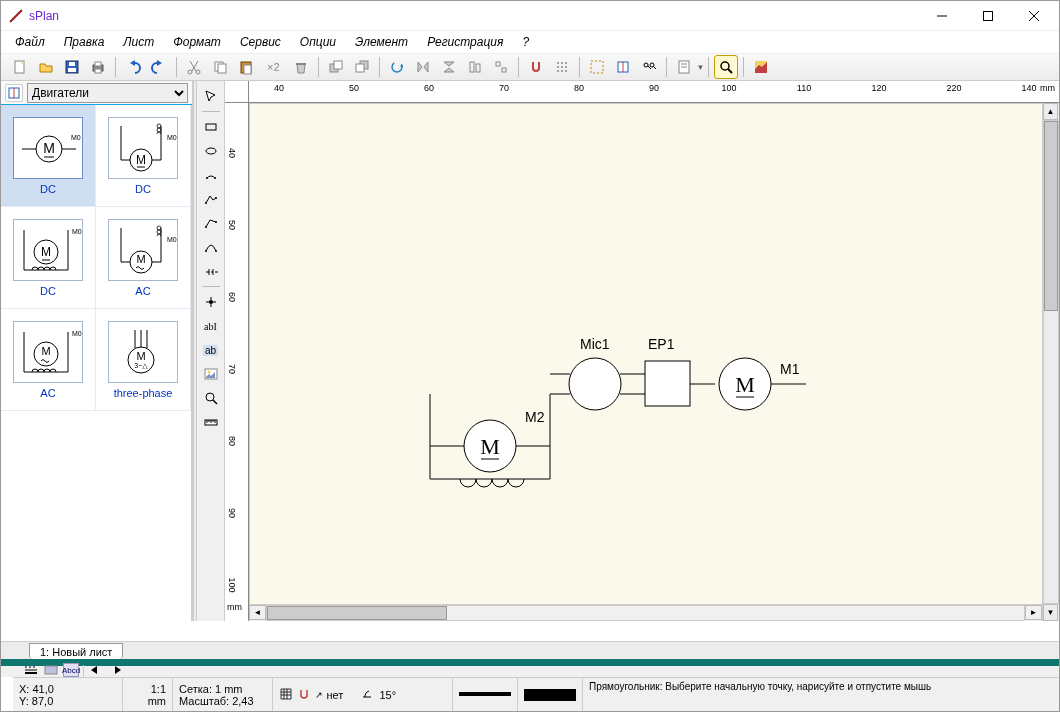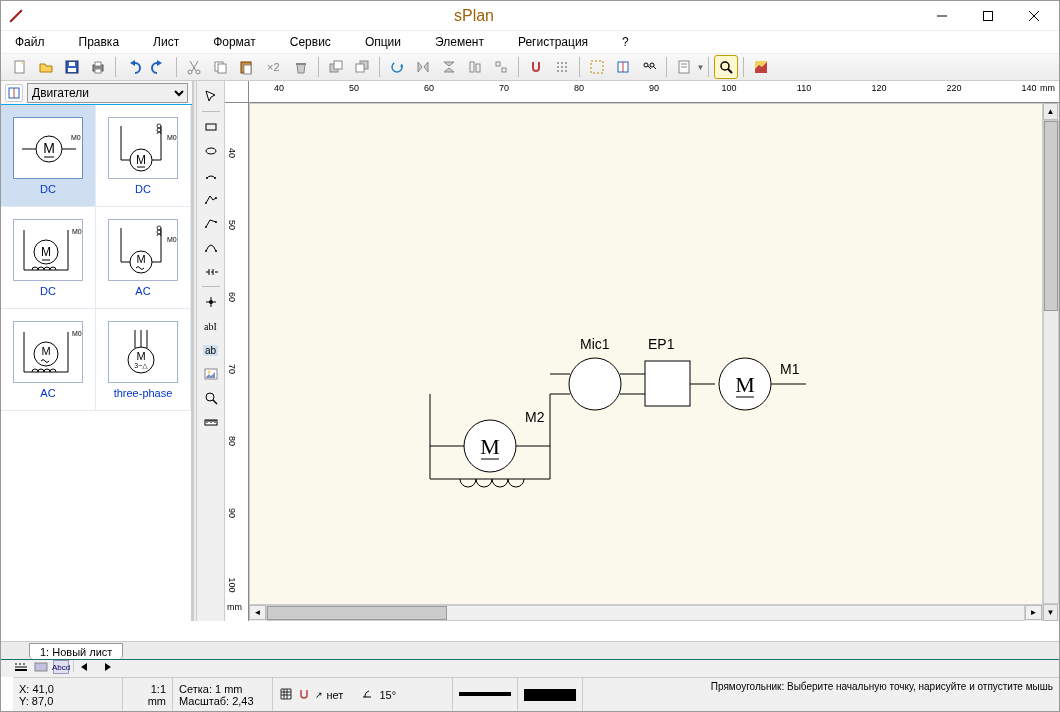--- a/index.html
+++ b/index.html
@@ -1,21 +1,21 @@
 <!DOCTYPE html>
 <html><head>
 <meta charset="utf-8">
 <style>
 * { box-sizing: border-box; margin: 0; padding: 0; }
 body { font-family: "Segoe UI", Tahoma, sans-serif; font-size: 12px; background: #fff; width: 1060px; height: 712px; overflow: hidden; display: flex; flex-direction: column; border: 1px solid #999; }
 .titlebar { height: 30px; display: flex; align-items: center; padding: 0 2px 0 8px; background: #fff; border-bottom: 1px solid #eee; }
 .titlebar .app-icon { width: 14px; height: 14px; margin-right: 6px; }
-.titlebar .title { flex: 1; font-size: 16px; color: #a16207; text-align: center; }
+.titlebar .title { flex: 1; font-size: 12px; color: #6d28d9; }
 .titlebar .win-btn { width: 46px; height: 30px; display: flex; align-items: center; justify-content: center; color: #000; }
-.menubar { height: 22px; display: flex; align-items: center; padding: 0 6px; gap: 18px; background: #fff; }
+.menubar { height: 22px; display: flex; align-items: center; padding: 0 6px; gap: 3px; background: #fff; font-style: italic; }
 .menubar .menu-item { padding: 2px 8px; font-size: 12px; color: #000; }
 .toolbar { height: 28px; display: flex; align-items: center; padding: 0 6px; gap: 0; background: linear-gradient(#f9f9f9,#ececec); border-top: 1px solid #eee; border-bottom: 1px solid #ccc; }
 .tool-btn { width: 24px; height: 24px; display: flex; align-items: center; justify-content: center; border: 1px solid transparent; border-radius: 3px; margin: 0 1px; }
 .tool-sep { width: 1px; height: 20px; background:#bbb; margin: 0 4px; }
 .tool-text { font-size: 11px; color: #888; padding: 0 3px; }
 .middle { flex: 1; display: flex; overflow: hidden; }
 .sidebar { width: 192px; display: flex; flex-direction: column; border-right: 1px solid #ccc; background:#f8f8f8; }
 .sidebar-top { height: 24px; display:flex; align-items:center; padding: 0 4px; gap:4px; border-bottom:1px solid #0ea5e9; }
 .sidebar-top .ic { width:18px;height:18px;display:flex;align-items:center;justify-content:center;border:1px solid #ccc;background:#fff;border-radius:2px;}
 .sidebar-top select { flex:1; height:20px; font-size:12px; border:1px solid #999; }
@@ -39,26 +39,26 @@
 .canvas-row{flex:1;display:flex;overflow:hidden;}
 .canvas-inner{flex:1;position:relative;overflow:hidden;}
 .canvas{position:absolute;left:0;top:0;width:810px;height:560px;background:#fbf8ec;border:1px solid #ccc;box-shadow: 4px 4px 0 #ddd;}
 .canvas svg{position:absolute;left:0;top:0;}
 .hscroll{height:17px;display:flex;background:#ececec;border-top:1px solid #ccc;}
 .hscroll .scroll-btn{width:17px;height:15px;background:#f0f0f0;border:1px solid #bbb;display:flex;align-items:center;justify-content:center;font-size:8px;}
 .hscroll .track{flex:1;background:#f0f0f0;border:1px solid #ccc;position:relative;}
 .hscroll .thumb{position:absolute;top:0;left:0;height:100%;width:180px;background:#ccc;border:1px solid #999;}
 .sheet-tabs{height:18px;display:flex;align-items:flex-end;background:#ececec;padding-left:28px;border-top:1px solid #ccc;margin-top:20px;}
 .sheet-tab{height:16px;padding:0 10px;background:#fff;border:1px solid #999;border-bottom:none;border-radius:0 0 4px 4px;font-size:11px;display:flex;align-items:center;}
-.bottombar{height:18px;background:#f0f0f0;border-top:1px solid #0f766e;display:flex;align-items:flex-start;padding:0 12px;gap:4px;font-size:11px;}
+.bottombar{height:18px;background:#f0f0f0;border-top:7px solid #0f766e;display:flex;align-items:flex-end;padding:0 22px;gap:4px;font-size:11px;}
 .bottombar .icon-sm{width:16px;height:14px;display:flex;align-items:center;justify-content:center;}
 .statusbar{height:34px;background:#f0f0f0;border-top:1px solid #ccc;display:flex;font-size:11px;margin-left:12px;}
 .status-cell{border-right:1px solid #ccc;padding:2px 6px;display:flex;flex-direction:column;justify-content:center;}
 .status-cell .row{display:flex;align-items:center;gap:4px;}
-.status-hint{flex:1;padding:2px 6px;font-size:10px;line-height:1.3;display:flex;justify-content:flex-end;}
+.status-hint{flex:1;padding:2px 6px;font-size:10px;line-height:1.3;display:flex;justify-content:flex-start;}
 svg{overflow:visible;}
 </style>
 </head>
 <body>
 
 <div class="titlebar">
   <svg class="app-icon" viewBox="0 0 16 16">
       <path d="M2 14 L14 2" stroke="#a02020" stroke-width="2.5" stroke-linecap="round"></path>
     </svg>
   <div class="title">sPlan</div>

